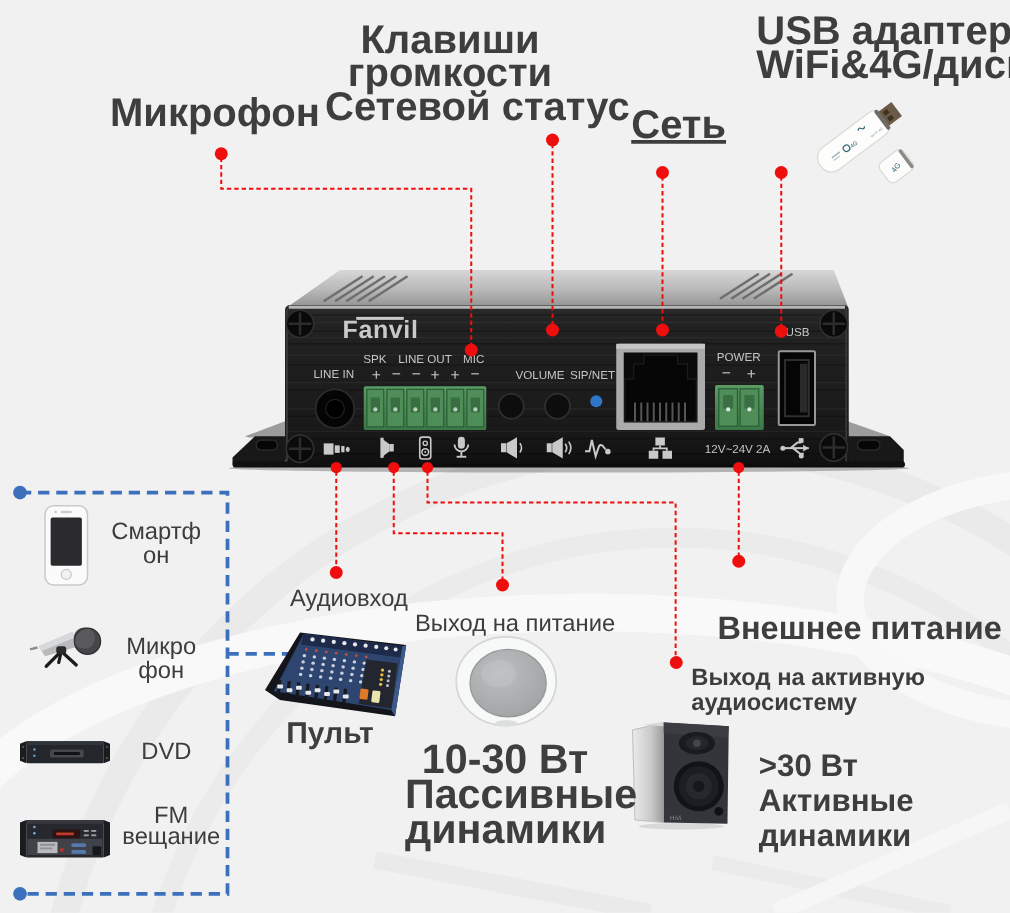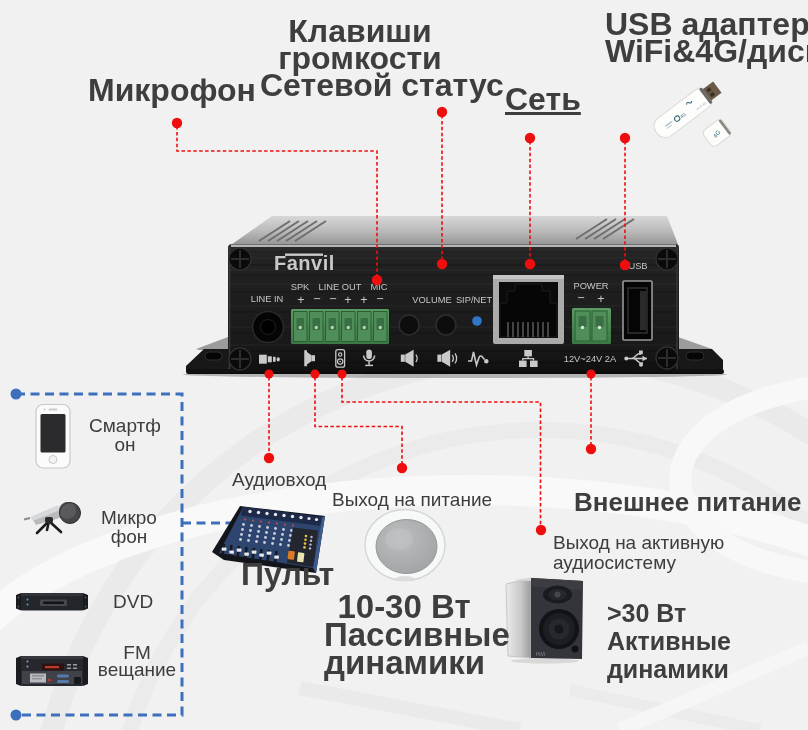--- a/index.html
+++ b/index.html
@@ -485,20 +485,20 @@
   </g>
 </svg>
 
 <div class="lbl b24" style="left:88px;top:77px;">Микрофон</div>
 <div class="lbl b24 ctr" style="left:260px;top:18px;width:200px;">Клавиши<br>громкости<br>Сетевой статус</div>
 <div class="lbl b24" style="left:605px;top:11px;">USB адаптер<br>WiFi&amp;4G/диск</div>
 <div class="lbl b24" style="left:505px;top:86px;text-decoration:underline;">Сеть</div>
 <div class="lbl b24" style="left:574px;top:462px;font-size:26px;margin-top:27px;">Внешнее питание</div>
 <div class="lbl r20" style="left:232px;top:469px;text-align:center;">Аудиовход</div>
 <div class="lbl r20" style="left:332px;top:489px;">Выход на питание</div>
-<div class="lbl r20" style="left:553px;top:533px;line-height:19.5px;">Выход на активную<br>аудиосистему</div>
+<div class="lbl r20" style="left:553px;top:533px;line-height:19.5px;font-weight:bold;">Выход на активную<br>аудиосистему</div>
 <div class="lbl r20 ctr" style="left:85px;top:416px;width:80px;line-height:19px;">Смартф<br>он</div>
 <div class="lbl r20 ctr" style="left:89px;top:508px;width:80px;line-height:19px;">Микро<br>фон</div>
 <div class="lbl r20" style="left:113px;top:591px;">DVD</div>
 <div class="lbl r20 ctr" style="left:97px;top:644px;width:80px;line-height:17px;">FM<br>вещание</div>
-<div class="lbl b24" style="left:229px;top:561px;font-size:32px;margin-left:12px;">Пульт</div>
+<div class="lbl b24" style="left:229px;top:573px;font-size:24px;">Пульт</div>
 <div class="lbl b24 ctr" style="left:324px;top:593px;width:160px;font-size:33px;line-height:28px;">10-30 Вт<br>Пассивные<br>динамики</div>
 <div class="lbl b24" style="left:607px;top:599px;font-size:25px;line-height:28px;">&gt;30 Вт<br>Активные<br>динамики</div>
 
 </body></html>

